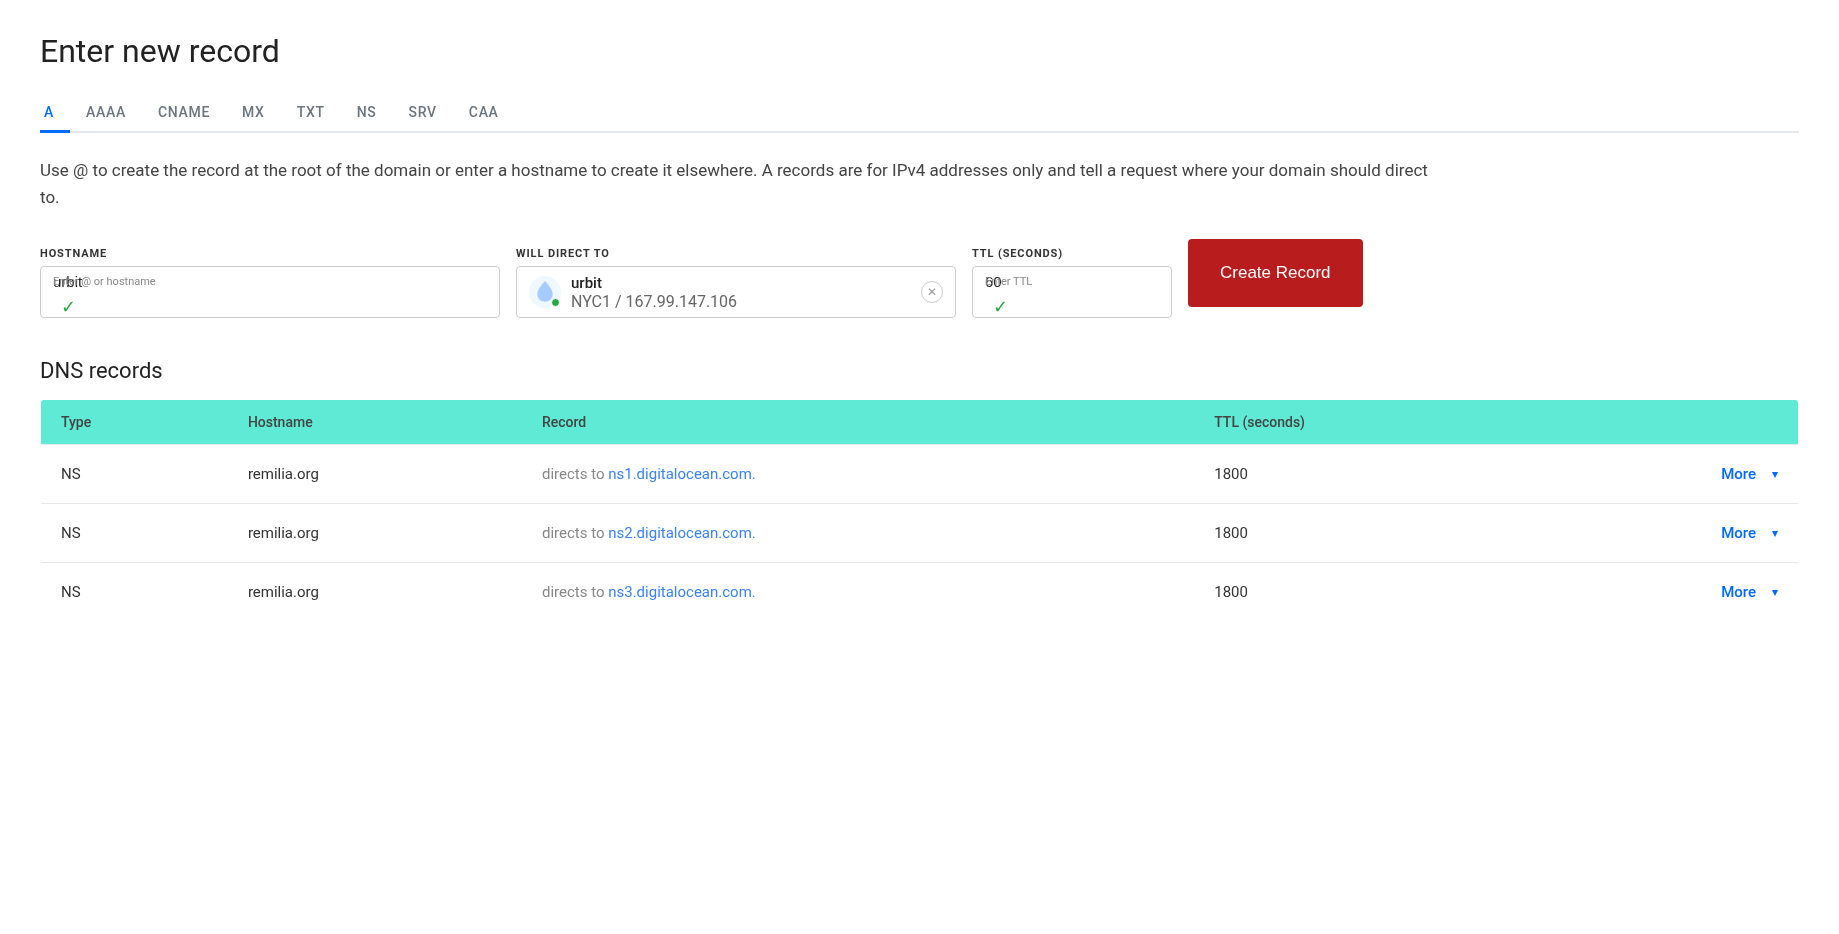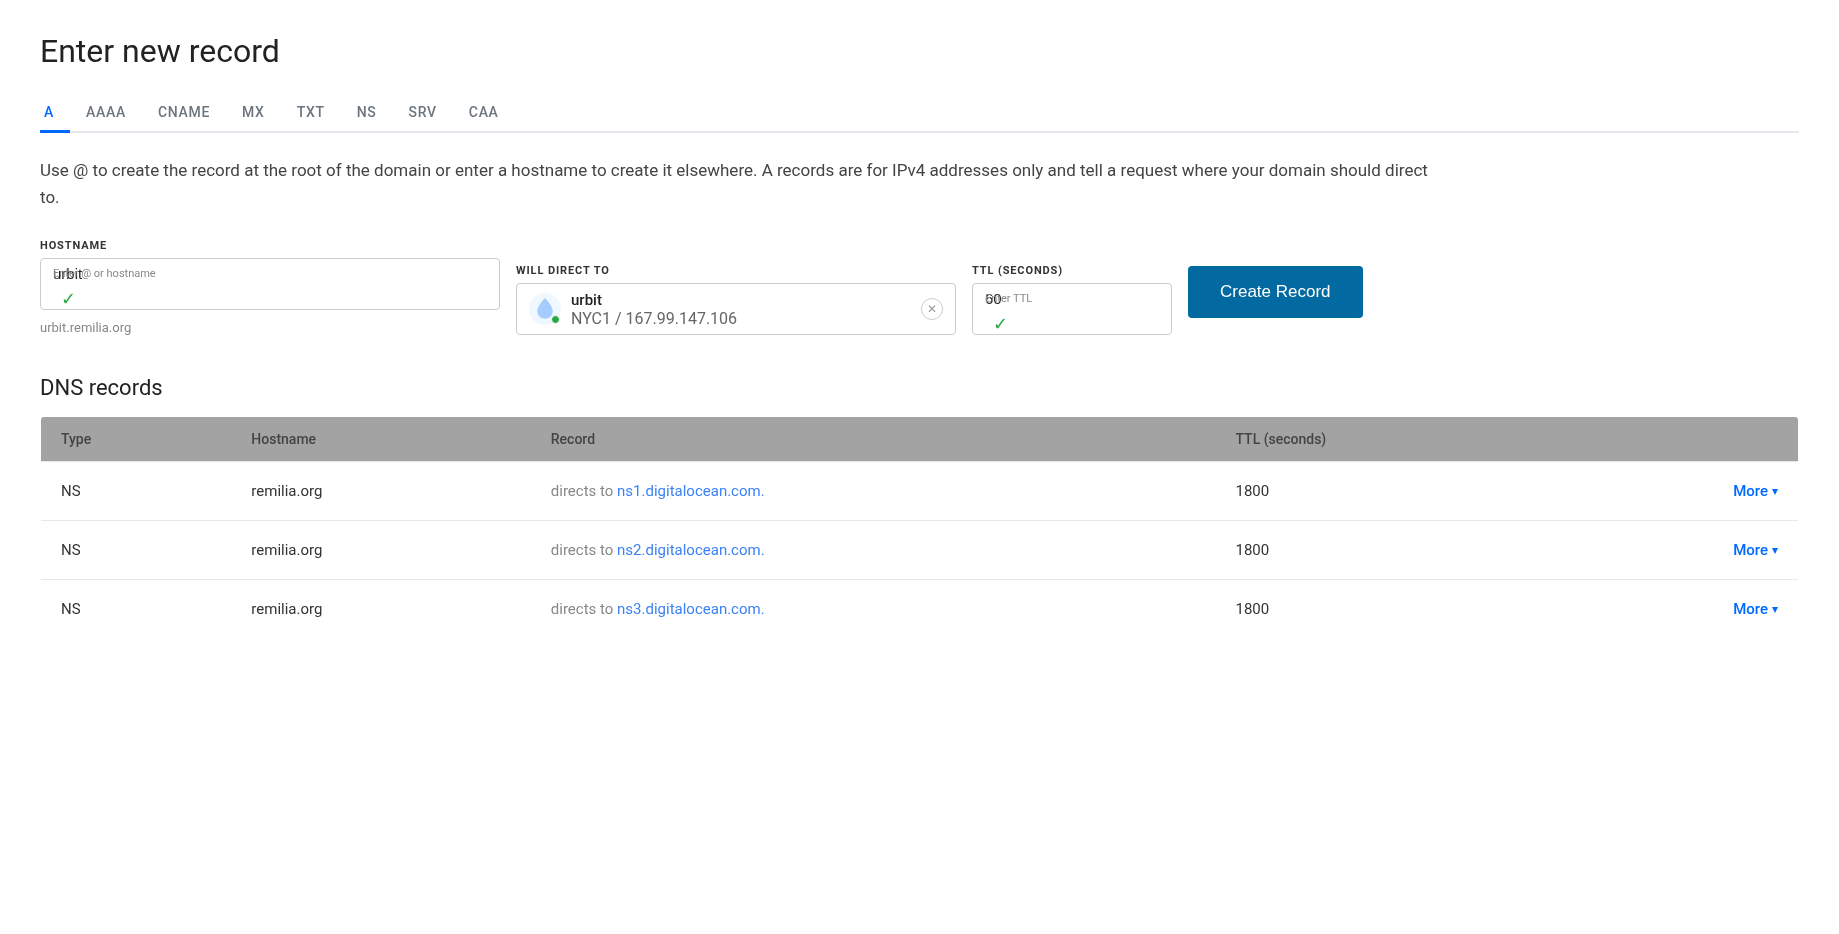--- a/index.html
+++ b/index.html
@@ -160,32 +160,32 @@
       font-size: 16px;
       color: #666;
     }
     .hint-text {
       font-size: 13px;
       color: #888;
       margin-top: 4px;
     }
     
     .create-btn {
-      background: #0369a1;
+      background: #b91c1c;
       color: #fff;
       border: none;
       border-radius: 4px;
       padding: 0 32px;
-      height: 52px;
+      height: 68px;
       font-size: 17px;
       font-weight: 500;
       cursor: pointer;
       white-space: nowrap;
       align-self: flex-end;
-      margin-bottom: 17px;
+      margin-bottom: 11px;
     }
     
     .dns-section {
       margin-top: 40px;
     }
     .dns-section h2 {
       font-size: 22px;
       font-weight: 400;
       color: #222;
       margin-bottom: 16px;
@@ -199,21 +199,21 @@
     }
     .dns-table thead tr {
       border-bottom: 1px solid #e5e8ec;
     }
     .dns-table th {
       text-align: left;
       font-size: 14px;
       font-weight: 500;
       color: #444;
       padding: 14px 20px;
-      background: #a3a3a3;
+      background: #5eead4;
     }
     .dns-table tbody tr {
       border-bottom: 1px solid #e5e8ec;
     }
     .dns-table tbody tr:last-child {
       border-bottom: none;
     }
     .dns-table td {
       padding: 20px 20px;
       font-size: 15px;
@@ -227,21 +227,21 @@
       color: #3b82f6;
       font-weight: 400;
     }
     .more-link {
       color: #0069ff;
       font-size: 15px;
       font-weight: 500;
       cursor: pointer;
       display: flex;
       align-items: center;
-      gap: 4px;
+      gap: 16px;
       white-space: nowrap;
       float: right;
     }
     .more-link .chevron {
       font-size: 12px;
     }
     .form-actions-row {
       display: flex;
       align-items: flex-end;
       gap: 16px;
@@ -267,21 +267,20 @@
 
 <div class="form-actions-row">
 
   <div class="form-group hostname">
     <span class="form-label">HOSTNAME</span>
     <div class="input-wrapper has-label">
       <span class="placeholder-label">Enter @ or hostname</span>
       <input type="text" value="urbit" style="">
       <span class="check-icon">✓</span>
     </div>
-    <span class="hint-text">urbit.remilia.org</span>
   </div>
 
   <div class="form-group direct-to">
     <span class="form-label">WILL DIRECT TO</span>
     <div class="input-wrapper">
       <div class="droplet-area">
         <div class="droplet-icon-wrap">
           <svg viewBox="0 0 32 32" fill="none" xmlns="http://www.w3.org/2000/svg">
             <circle cx="16" cy="16" r="16" fill="#f0f8ff"></circle>
             <path d="M16 6C16 6 9 13.5 9 18.5C9 22.09 12.13 25 16 25C19.87 25 23 22.09 23 18.5C23 13.5 16 6 16 6Z" fill="#0069ff" opacity="0.3" stroke="#0069ff" stroke-width="1.5"></path>

